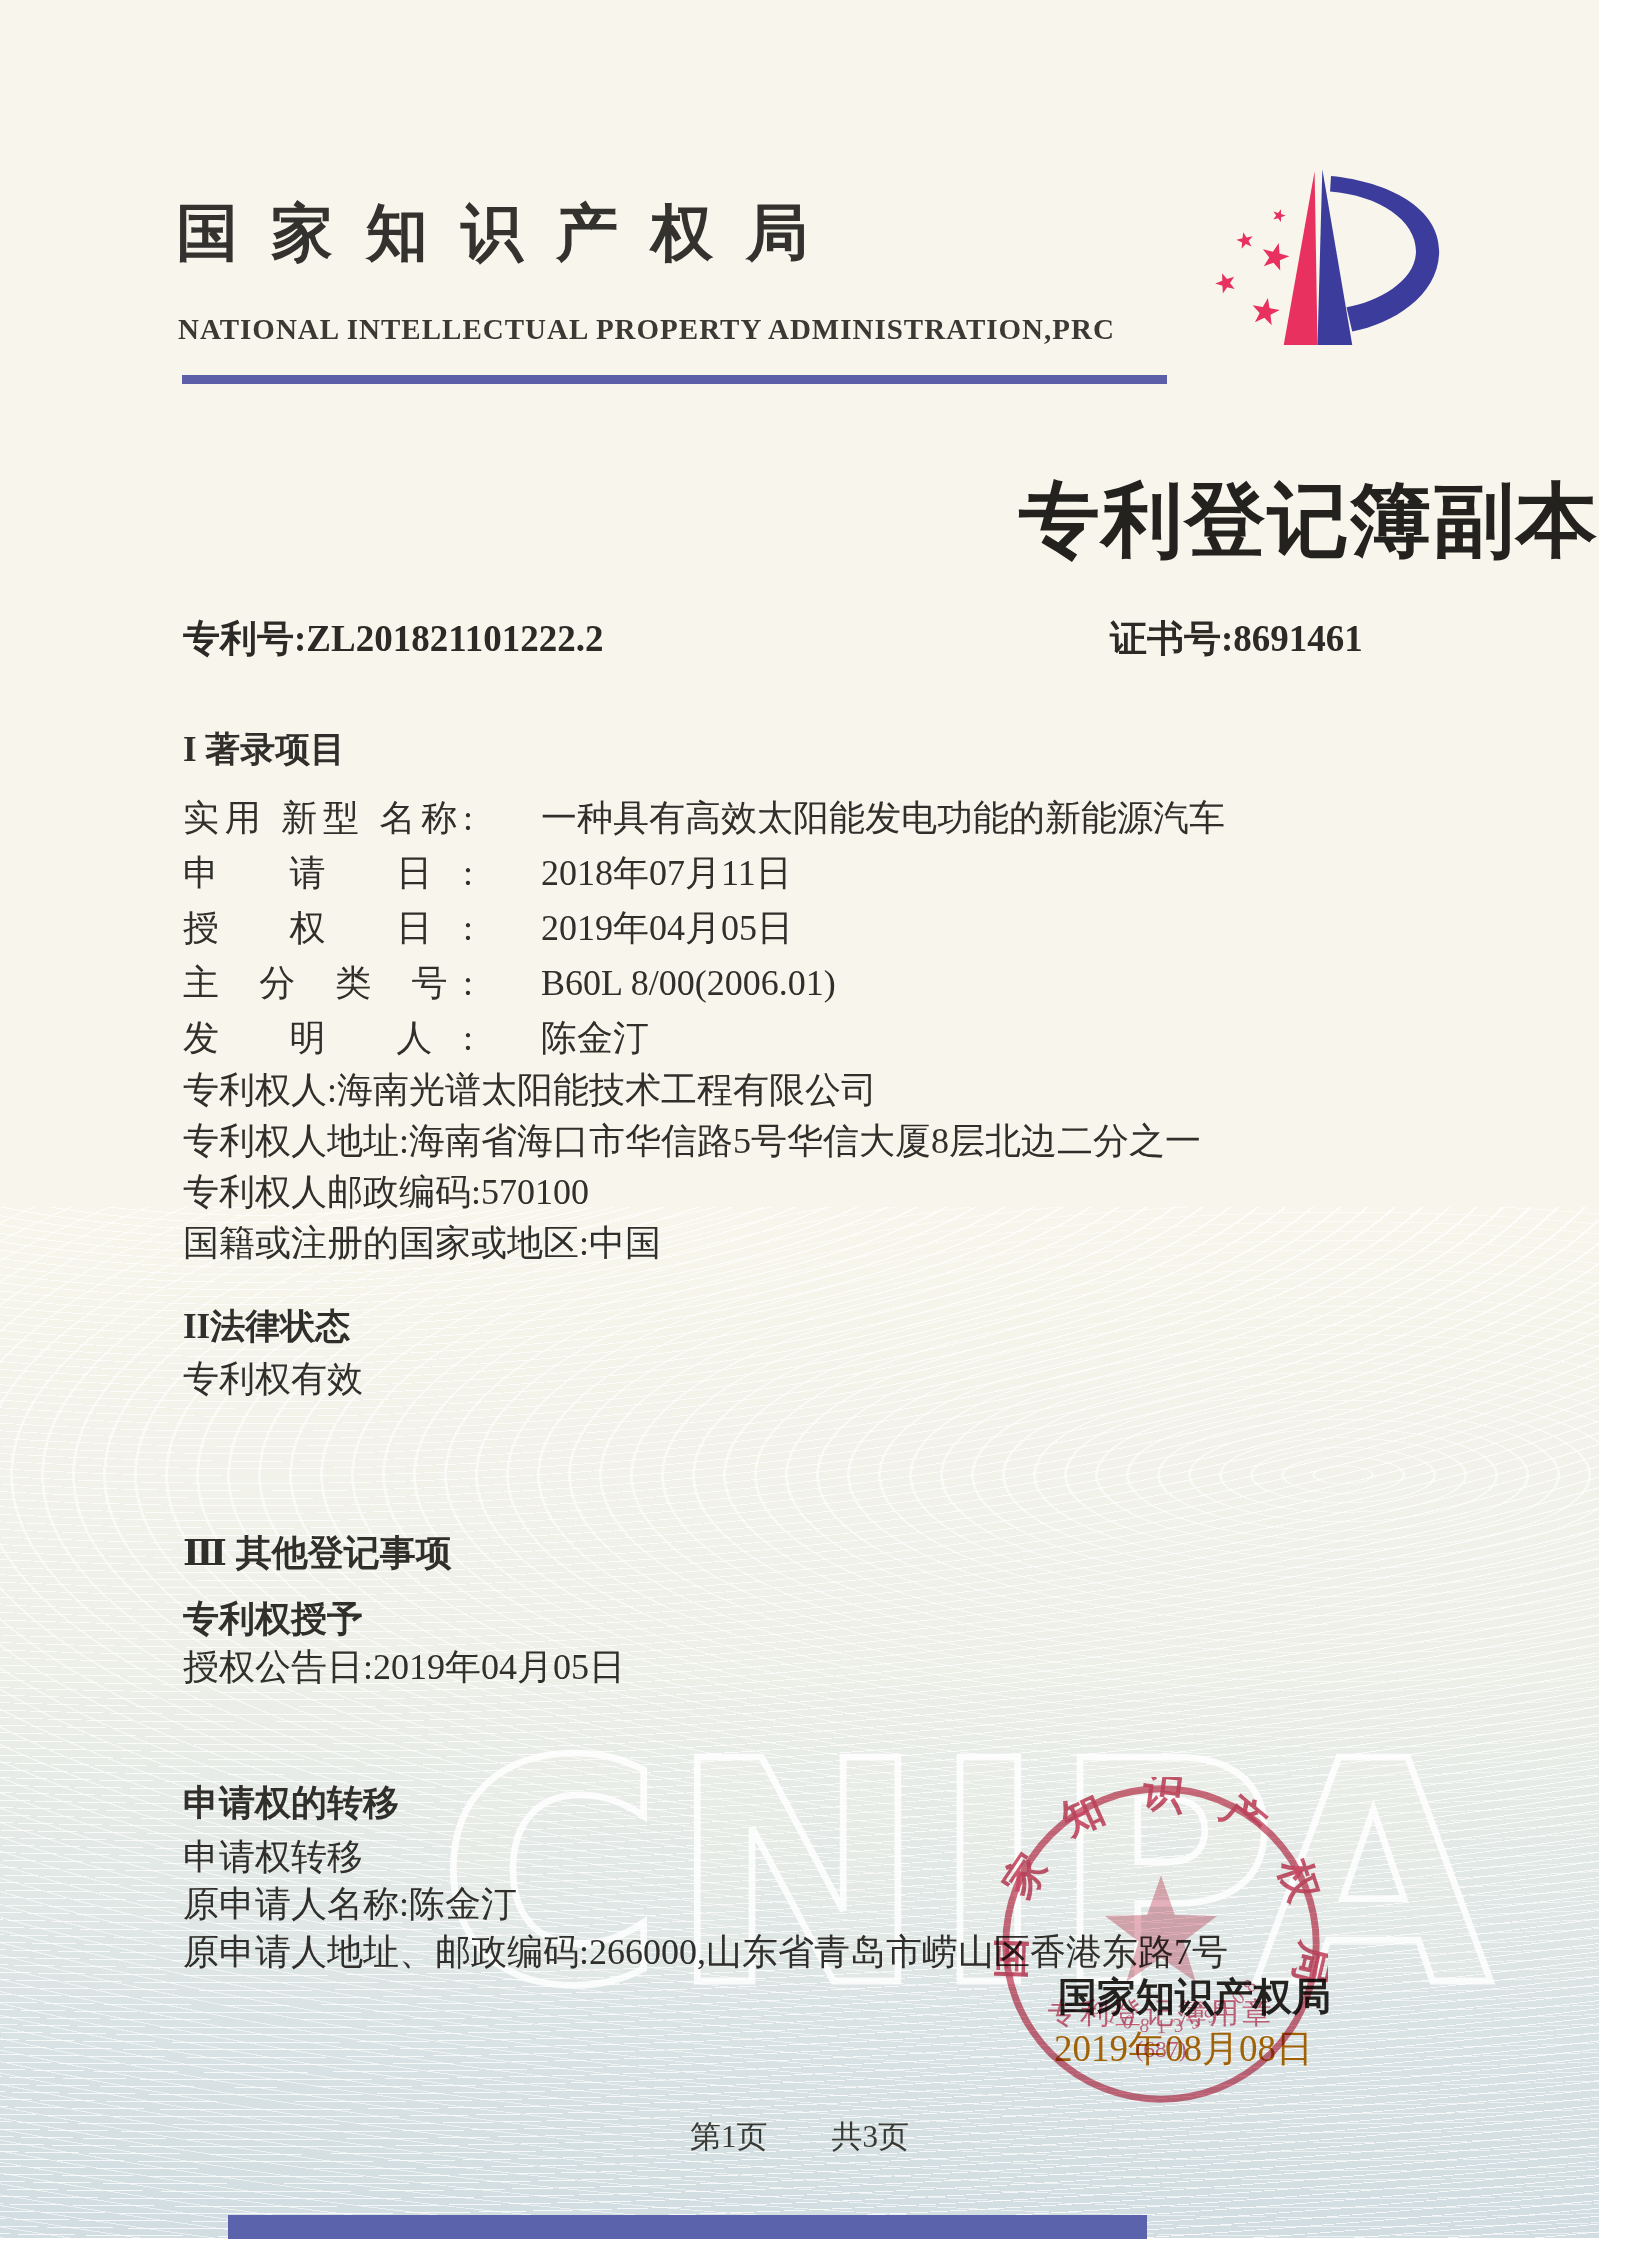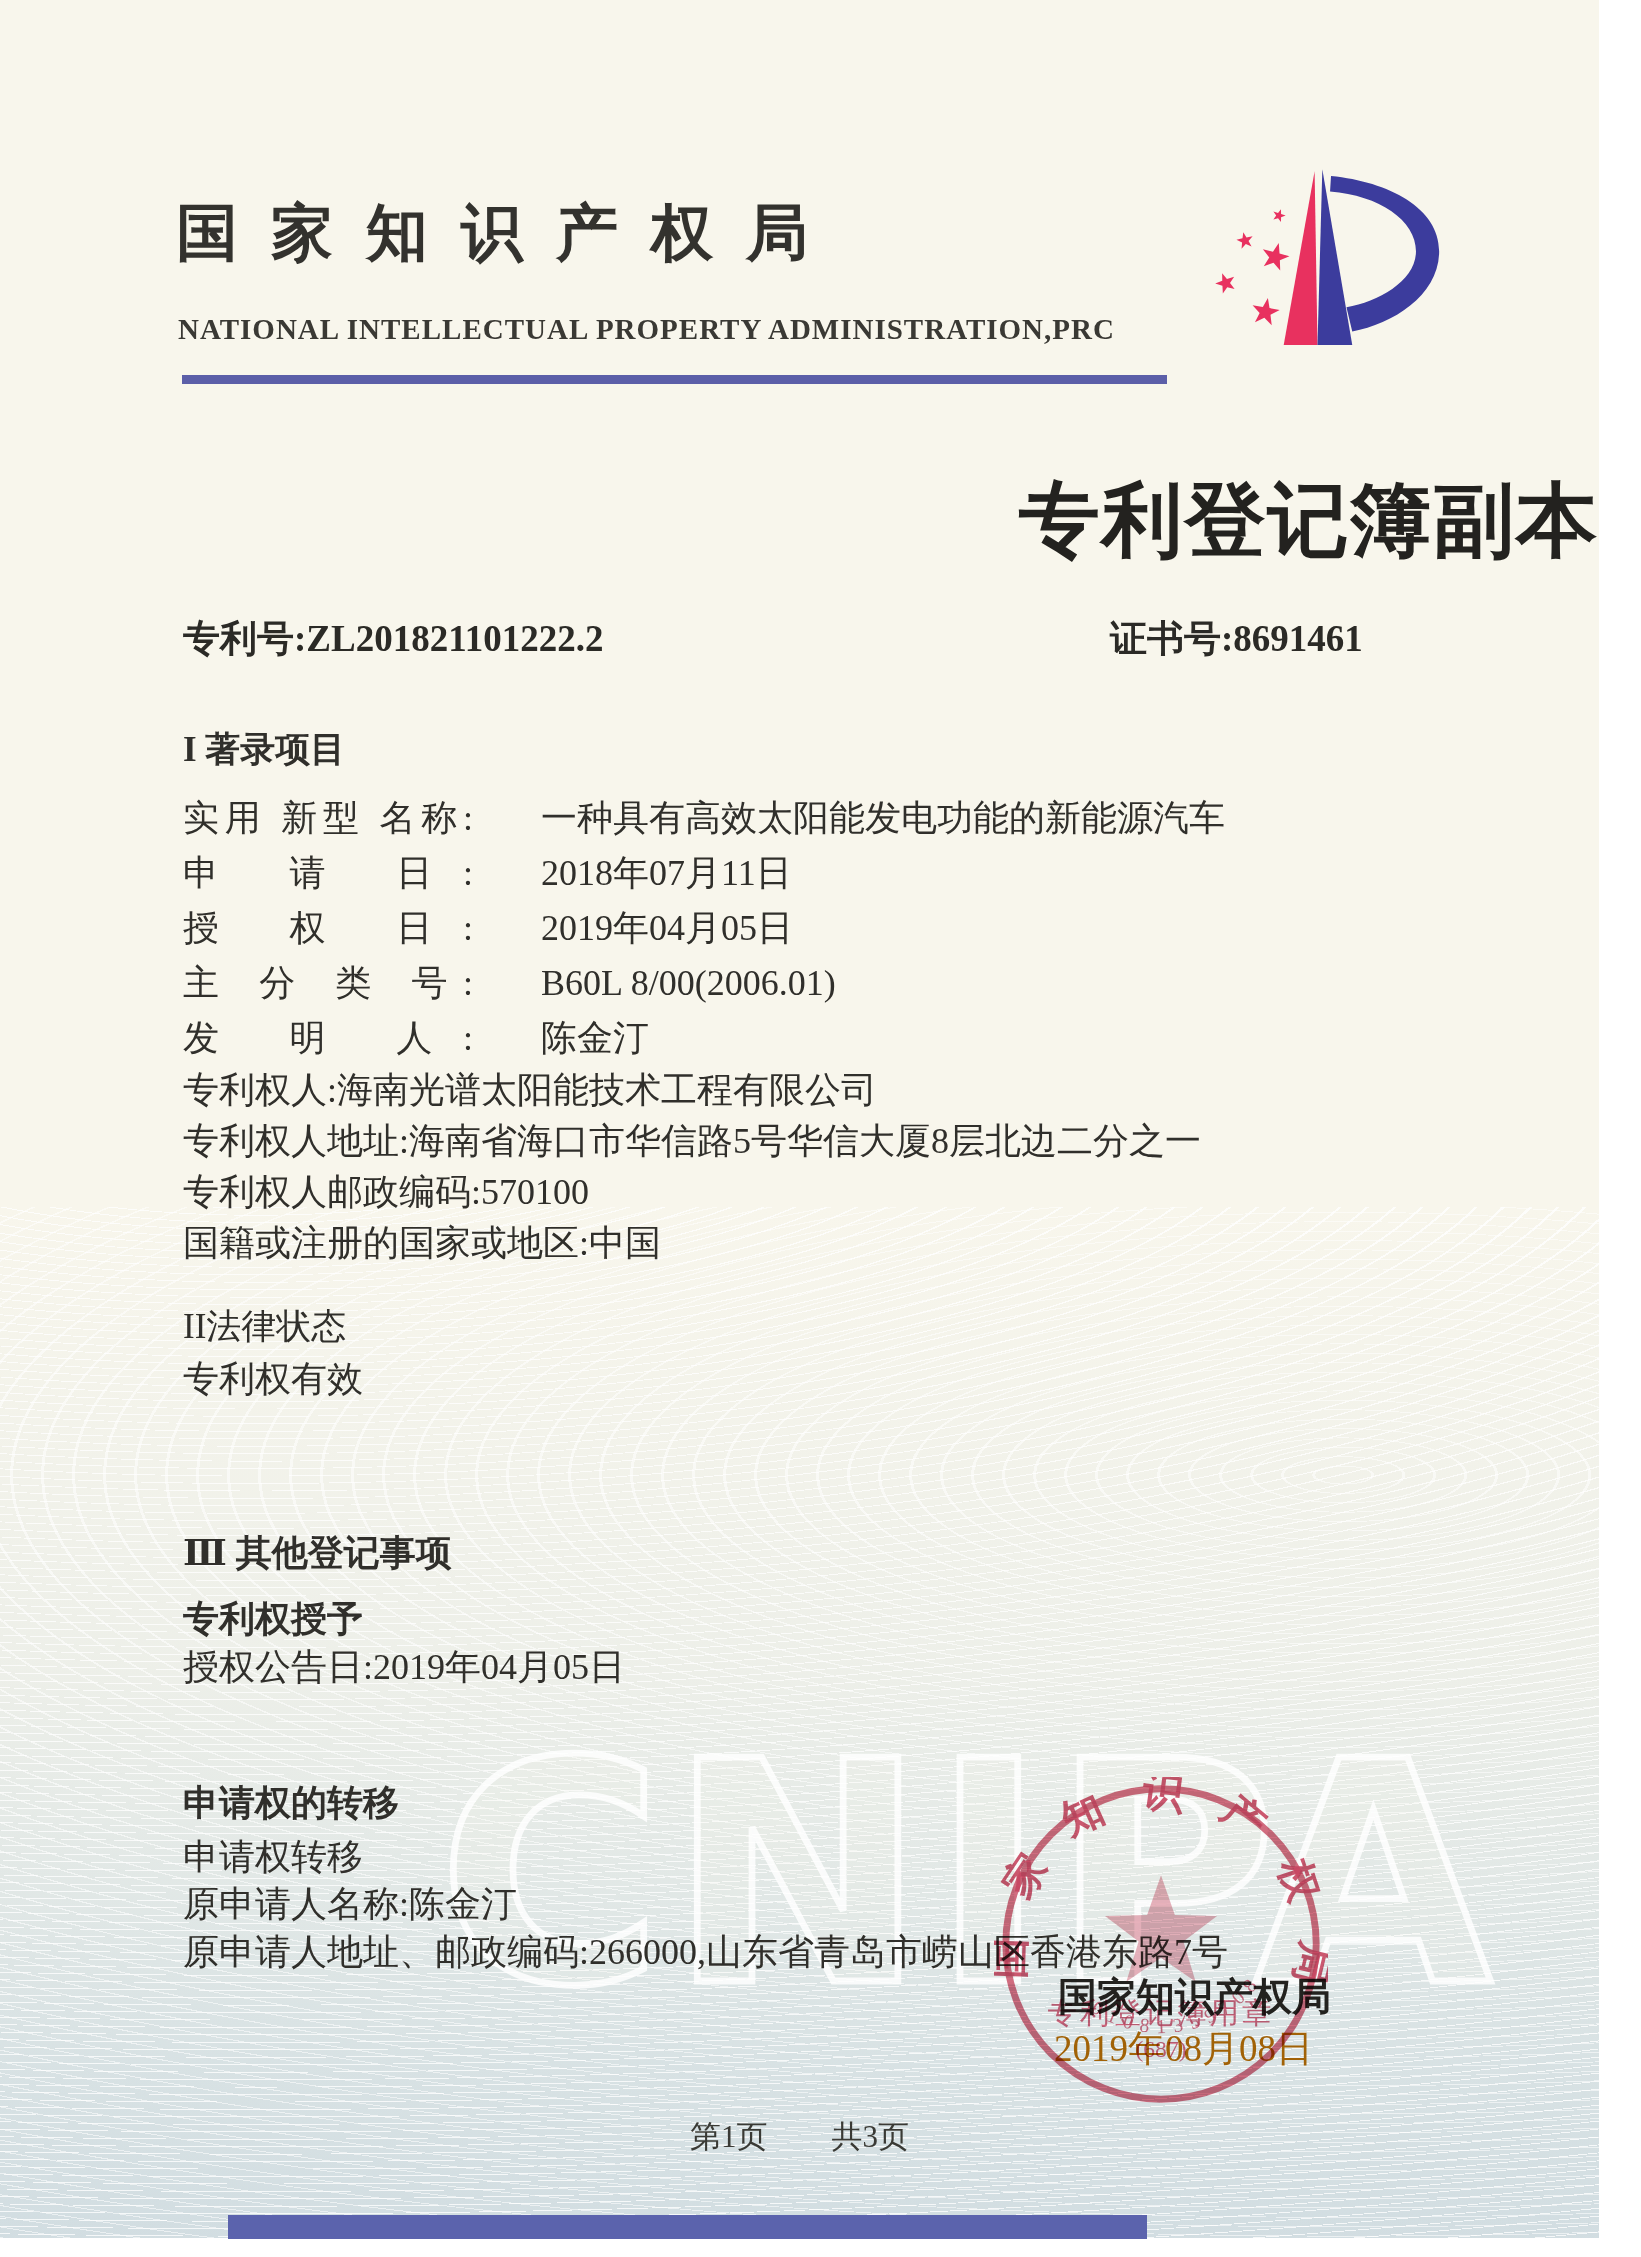--- a/index.html
+++ b/index.html
@@ -35,21 +35,21 @@
   }
   .meta-left{left:183px;top:614px;font-size:37px;font-weight:bold;color:#2b2a26;}
   .meta-right{left:1110px;top:614px;font-size:37px;font-weight:bold;color:#2b2a26;}
   .sec1-head{left:183px;top:726px;font-size:35px;font-weight:bold;}
   .bib{left:183px;top:794px;width:1255px;}
   .bib-row{height:55px;font-size:36px;white-space:nowrap;}
   .bib-label{display:inline-block;width:290px;text-align:justify;text-align-last:justify;}
   .bib-value{margin-left:68px;}
   .holder{left:183px;top:1066px;width:1352px;}
   .holder div{height:51px;font-size:36px;white-space:nowrap;}
-  .sec2-head{left:183px;top:1303px;font-size:35px;font-weight:normal;}
+  .sec2-head{left:183px;top:1303px;font-size:35px;font-weight:bold;}
   .legal-status{left:183px;top:1355px;font-size:36px;}
   .sec3-head{left:183px;top:1501px;font-size:36px;font-weight:bold;margin-top:28px;}
   .grant-head{left:183px;top:1595px;font-size:36px;font-weight:bold;}
   .grant-line{left:183px;top:1643px;font-size:36px;}
   .transfer-head{left:183px;top:1779px;font-size:36px;font-weight:bold;}
   .transfer-1{left:183px;top:1833px;font-size:36px;}
   .transfer-2{left:183px;top:1880px;font-size:36px;}
   .transfer-3{left:183px;top:1928px;font-size:36px;white-space:nowrap;text-align:right;}
   .sig-office{left:1058px;top:1970px;font-size:39px;font-weight:bold;color:#23221f;}
   .sig-date{left:1054px;top:2024px;font-size:37px;color:#a16207;}

